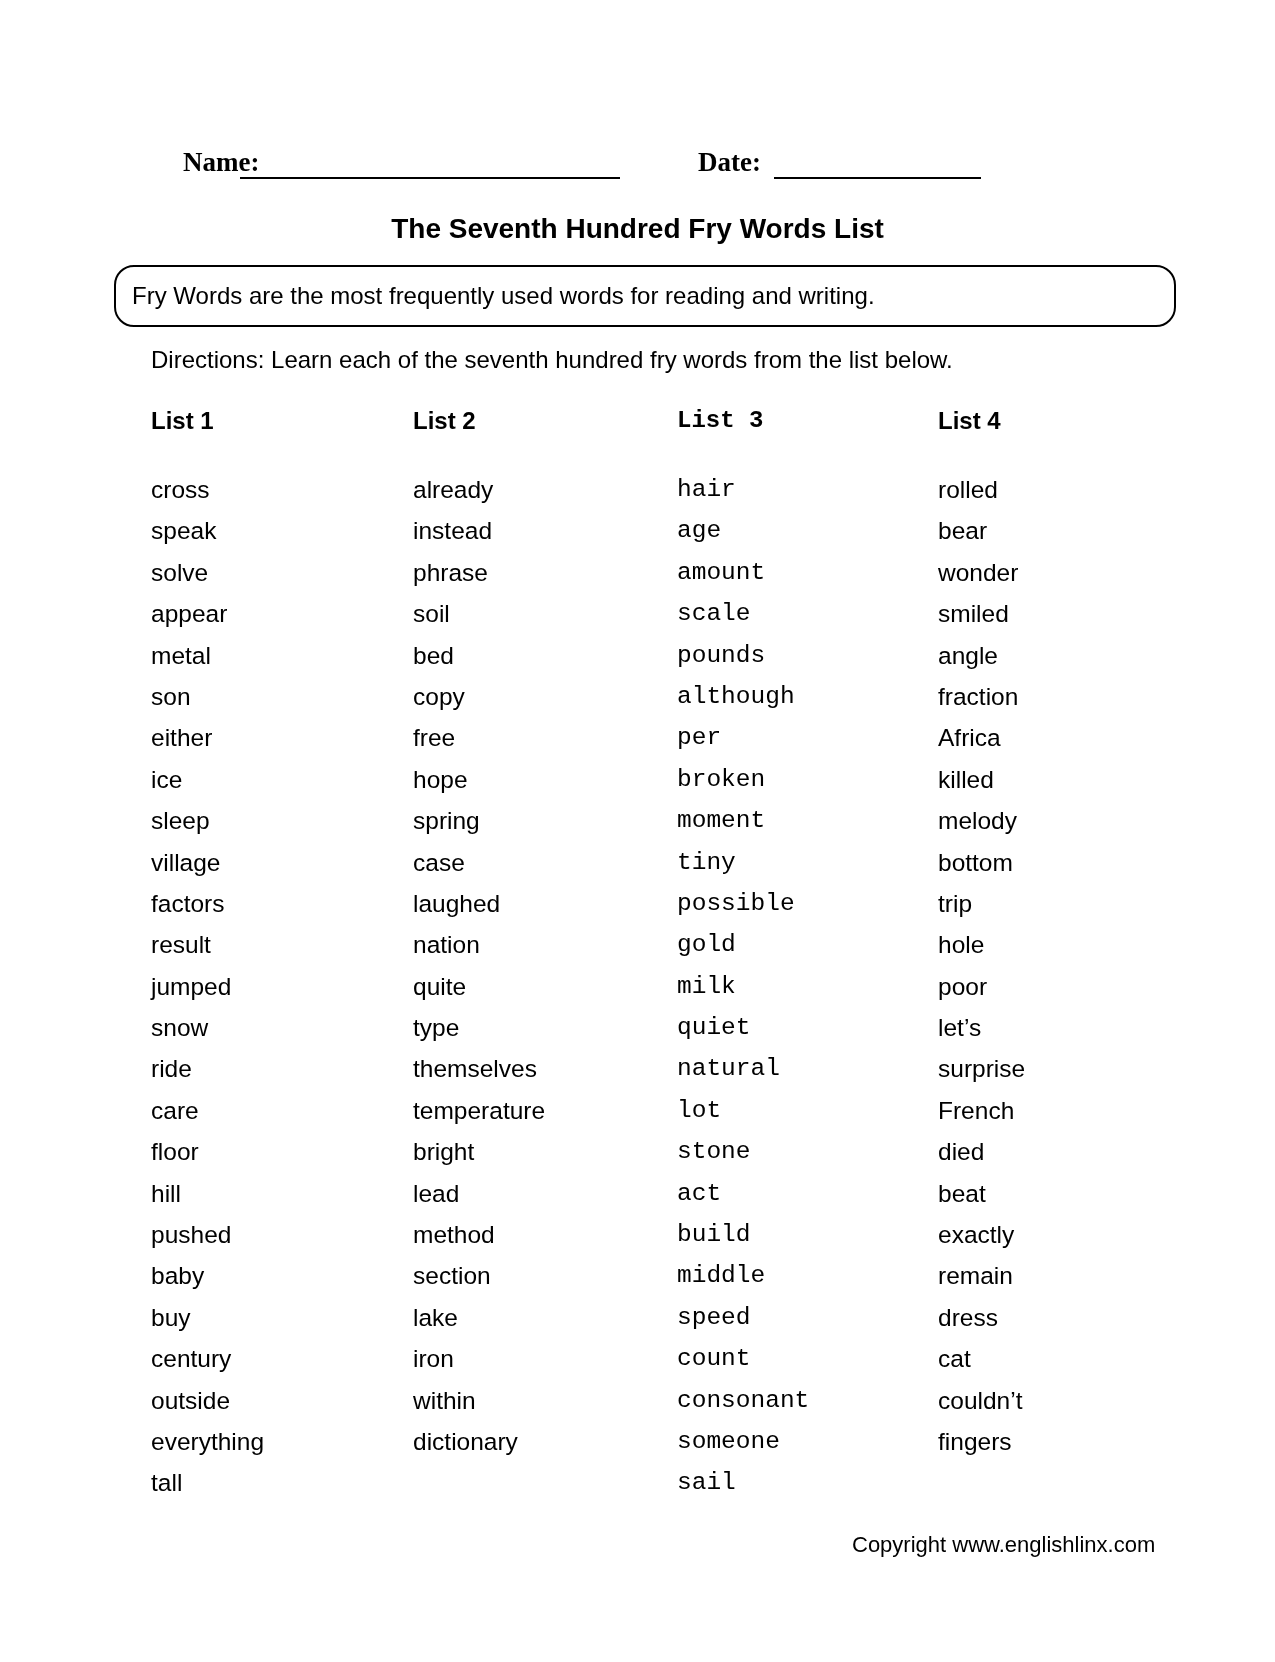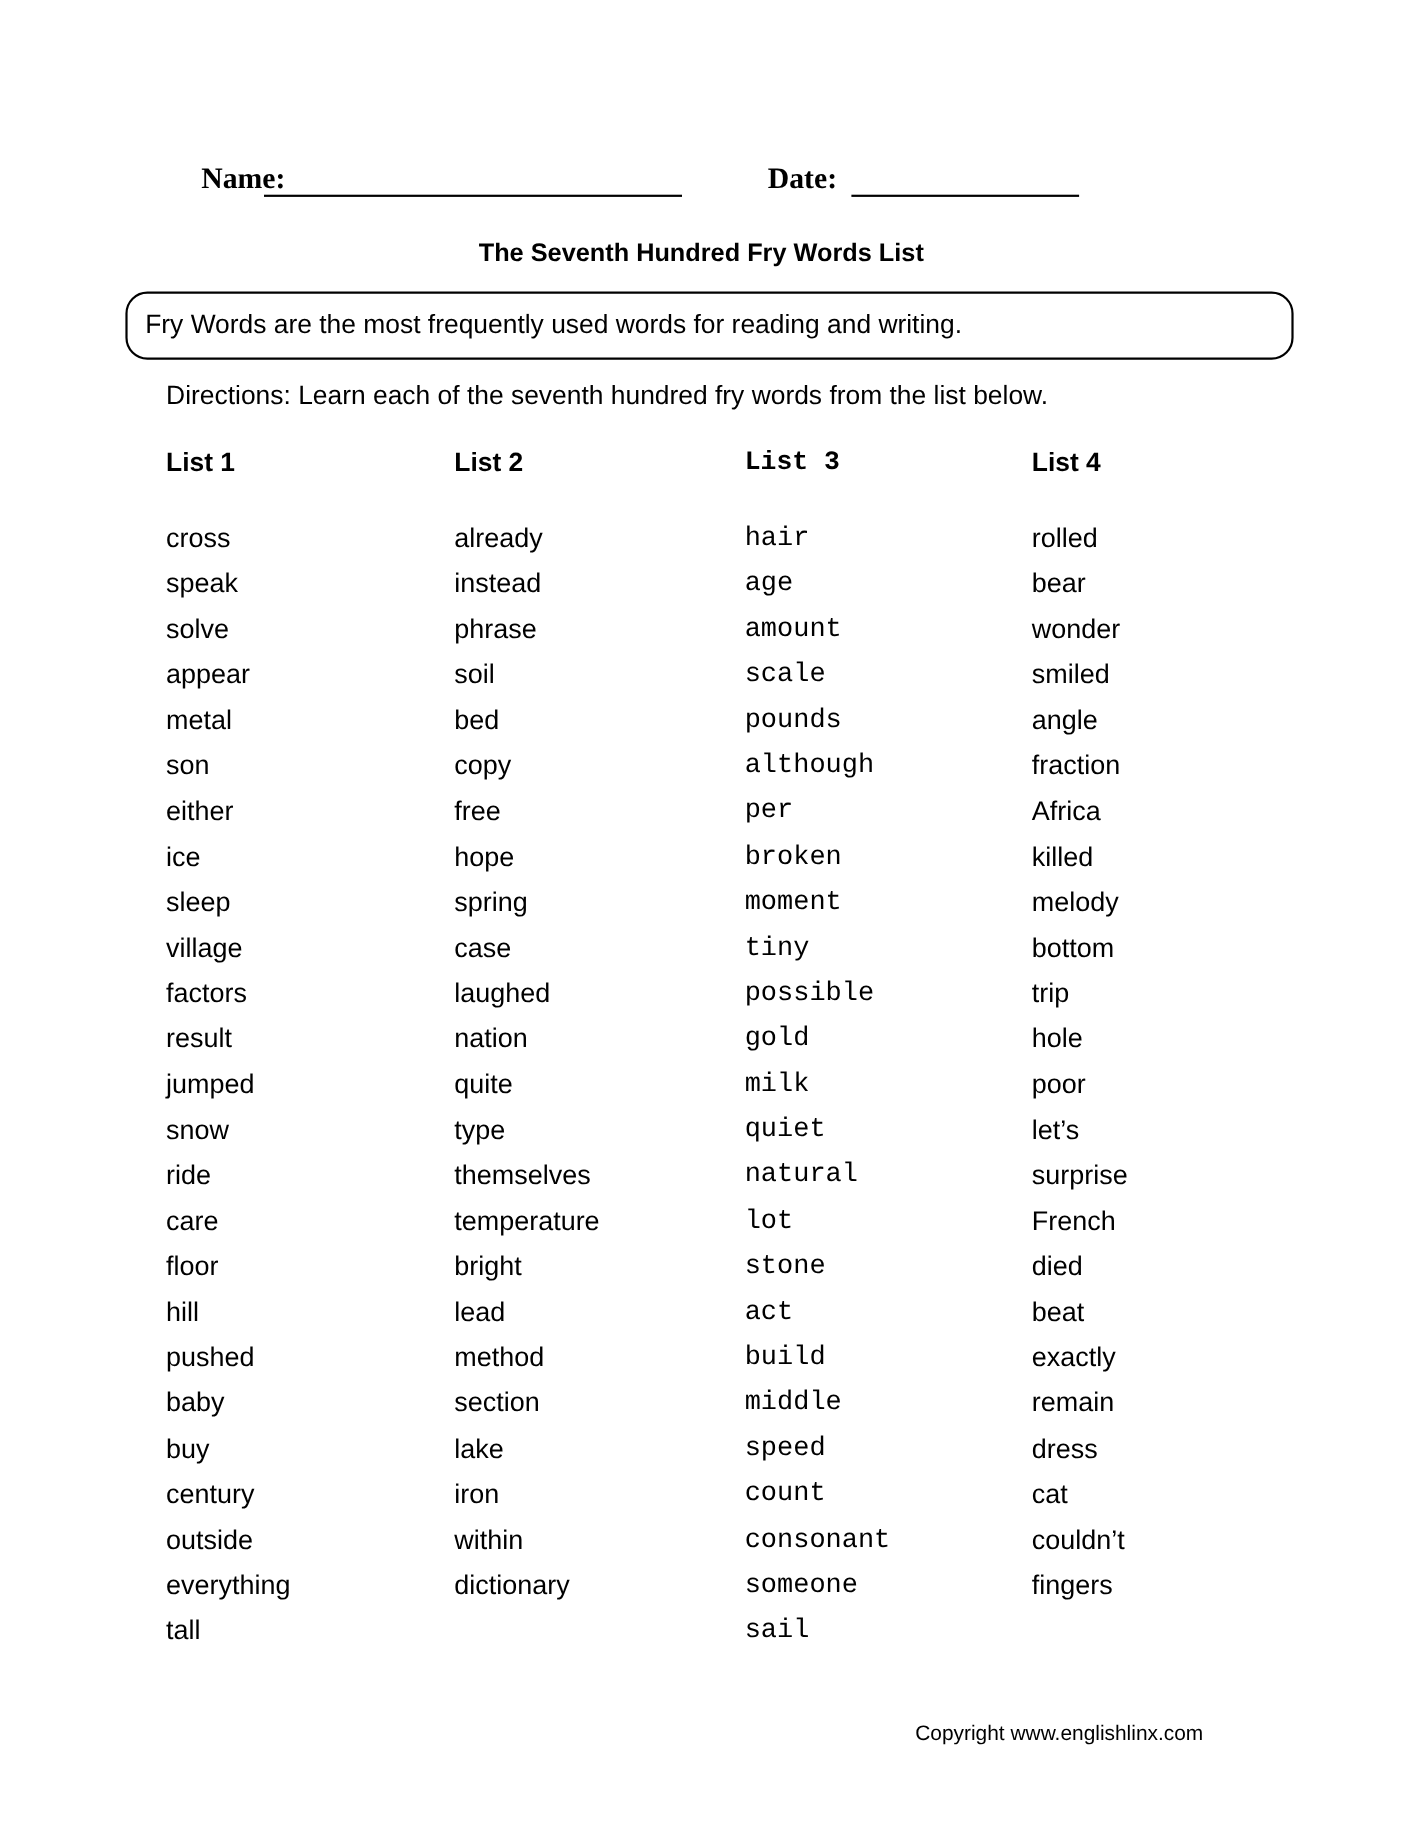--- a/index.html
+++ b/index.html
@@ -10,41 +10,41 @@
     }
     .header-row { position: absolute; top: 146px; left: 0; width: 1275px; height: 40px; }
     .hdr-label {
       position: absolute; top: 0;
       font-family: "Liberation Serif", "DejaVu Serif", serif;
       font-weight: bold; font-size: 27px; line-height: 32px;
     }
     .hdr-line { position: absolute; top: 31px; height: 0; border-top: 2.5px solid #000; }
     .title {
       position: absolute; top: 214px; left: 0; width: 1275px; text-align: center;
-      font-weight: bold; font-size: 23px; line-height: 30px;
+      font-weight: bold; font-size: 28px; line-height: 30px;
       font-family: "Liberation Sans", "DejaVu Sans", sans-serif;
     }
     .info-box {
       position: absolute; left: 114px; top: 265px; width: 1058px; height: 58px;
       border: 2.5px solid #000; border-radius: 20px; box-sizing: content-box;
     }
     .info-text {
       position: absolute; left: 16px; top: 14px;
       font-size: 24px; line-height: 30px; white-space: nowrap;
     }
     .directions {
       position: absolute; left: 151px; top: 345px;
       font-size: 24px; line-height: 30px; white-space: nowrap;
     }
     .col { position: absolute; top: 406px; width: 250px; }
     .col-head { font-weight: bold; font-size: 24px; line-height: 30px; height: 30px; margin-bottom: 33px; }
     .word { font-size: 24.5px; line-height: 41.4px; height: 41.4px; white-space: nowrap; }
     .copyright {
-      position: absolute; left: 832px; top: 1533px;
-      font-size: 19px; line-height: 24px; white-space: nowrap; margin-top: 32px;
+      position: absolute; left: 852px; top: 1533px;
+      font-size: 22px; line-height: 24px; white-space: nowrap;
     }
   </style>
 </head>
 <body>
 
 <div class="header-row">
   <span class="hdr-label" style="left:151px;margin-left:32px;">Name:</span>
   <div class="hdr-line" style="left:240px; width:380px;"></div>
   <span class="hdr-label" style="left:698px;font-family:Liberation Serif, serif;">Date:</span>
   <div class="hdr-line" style="left:774px; width:207px;"></div>

